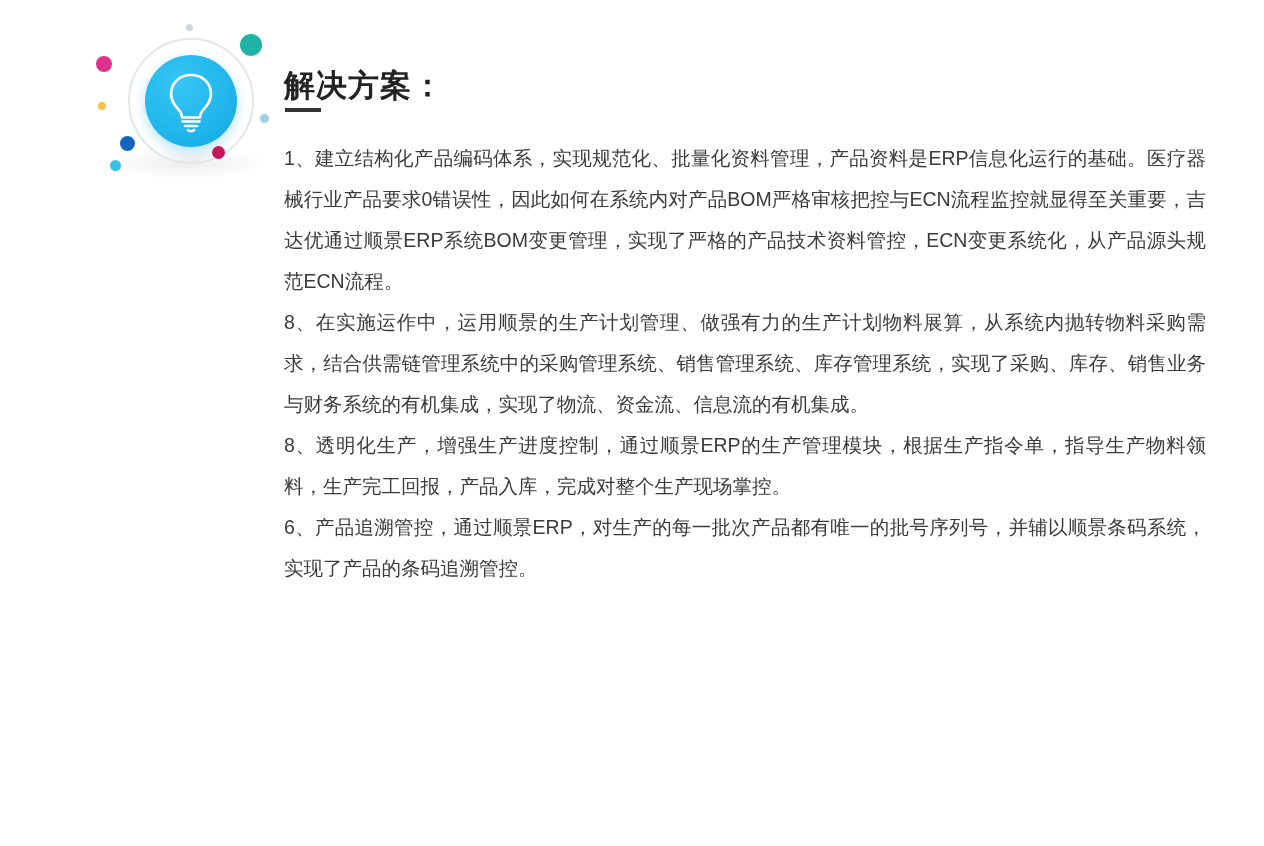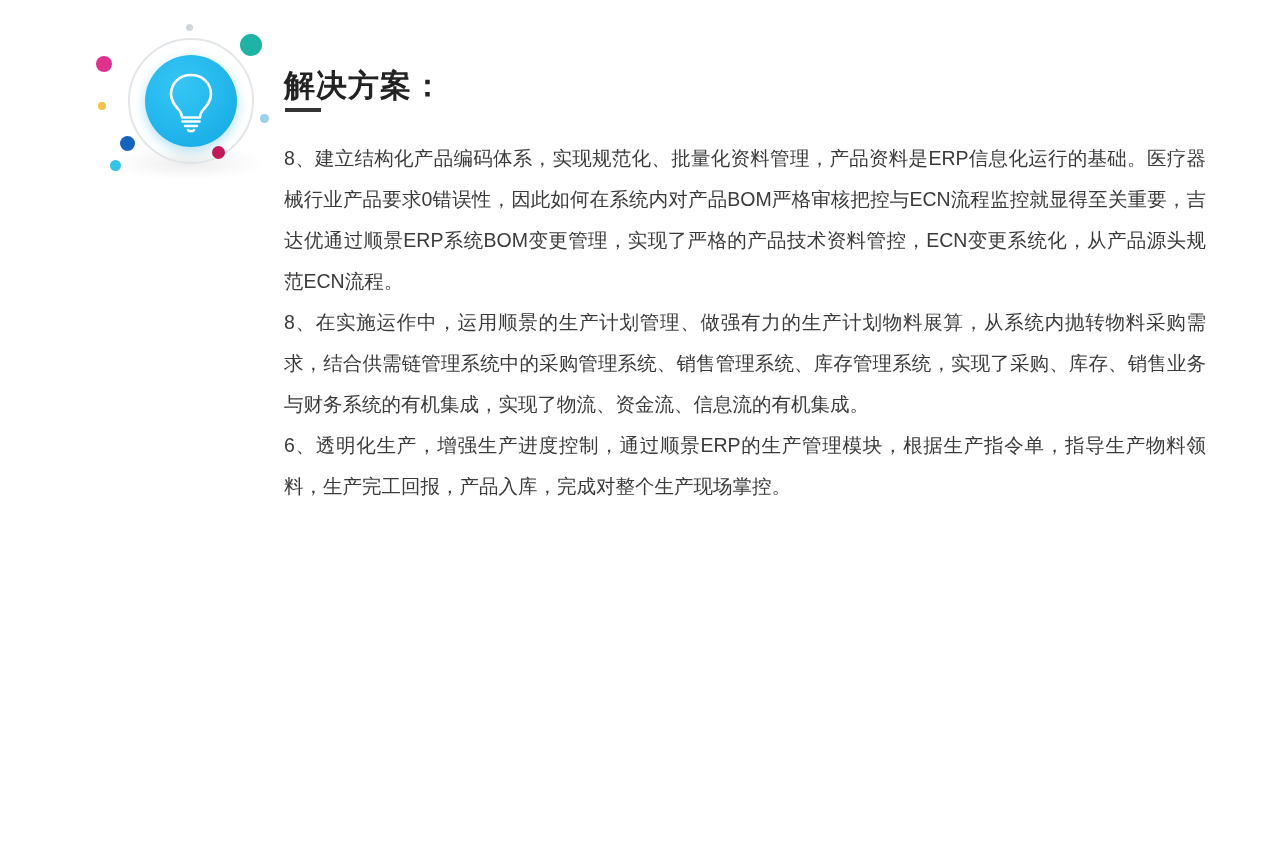--- a/index.html
+++ b/index.html
@@ -139,18 +139,19 @@
     <div class="dot d5"></div>
     <div class="dot d6"></div>
     <div class="dot d7"></div>
     <div class="dot d8"></div>
   </div>
 
   <h1 class="heading">解决方案：</h1>
   <div class="rule"></div>
 
   <div class="body">
-    <p class="para">8、建立结构化产品编码体系，实现规范化、批量化资料管理，产品资料是ERP信息化运行的基础。医疗器械行业产品要求0错误性，因此如何在系统内对产品BOM严格审核把控与ECN流程监控就显得至关重要，吉达优通过顺景ERP系统BOM变更管理，实现了严格的产品技术资料管控，ECN变更系统化，从产品源头规范ECN流程。</p>
+    <p class="para">1、建立结构化产品编码体系，实现规范化、批量化资料管理，产品资料是ERP信息化运行的基础。医疗器械行业产品要求0错误性，因此如何在系统内对产品BOM严格审核把控与ECN流程监控就显得至关重要，吉达优通过顺景ERP系统BOM变更管理，实现了严格的产品技术资料管控，ECN变更系统化，从产品源头规范ECN流程。</p>
     <p class="para">8、在实施运作中，运用顺景的生产计划管理、做强有力的生产计划物料展算，从系统内抛转物料采购需求，结合供需链管理系统中的采购管理系统、销售管理系统、库存管理系统，实现了采购、库存、销售业务与财务系统的有机集成，实现了物流、资金流、信息流的有机集成。</p>
-    <p class="para">6、透明化生产，增强生产进度控制，通过顺景ERP的生产管理模块，根据生产指令单，指导生产物料领料，生产完工回报，产品入库，完成对整个生产现场掌控。</p>
+    <p class="para">8、透明化生产，增强生产进度控制，通过顺景ERP的生产管理模块，根据生产指令单，指导生产物料领料，生产完工回报，产品入库，完成对整个生产现场掌控。</p>
+    <p class="para">6、产品追溯管控，通过顺景ERP，对生产的每一批次产品都有唯一的批号序列号，并辅以顺景条码系统，实现了产品的条码追溯管控。</p>
   </div>
 
 </div>
 
 </body></html>

